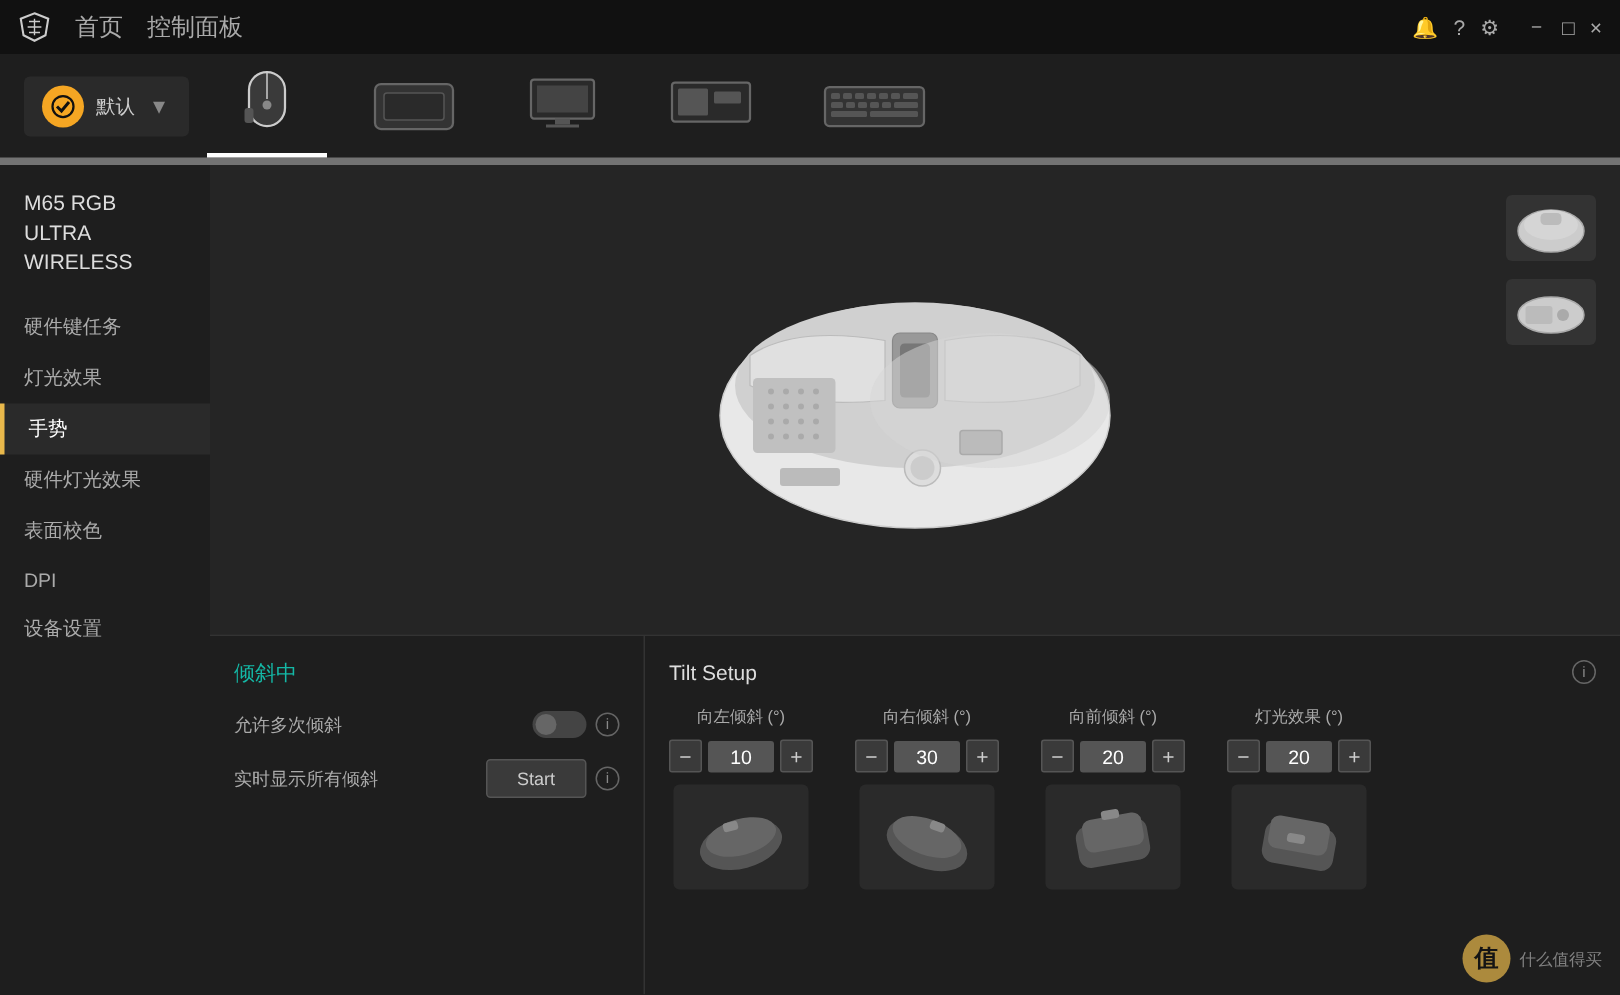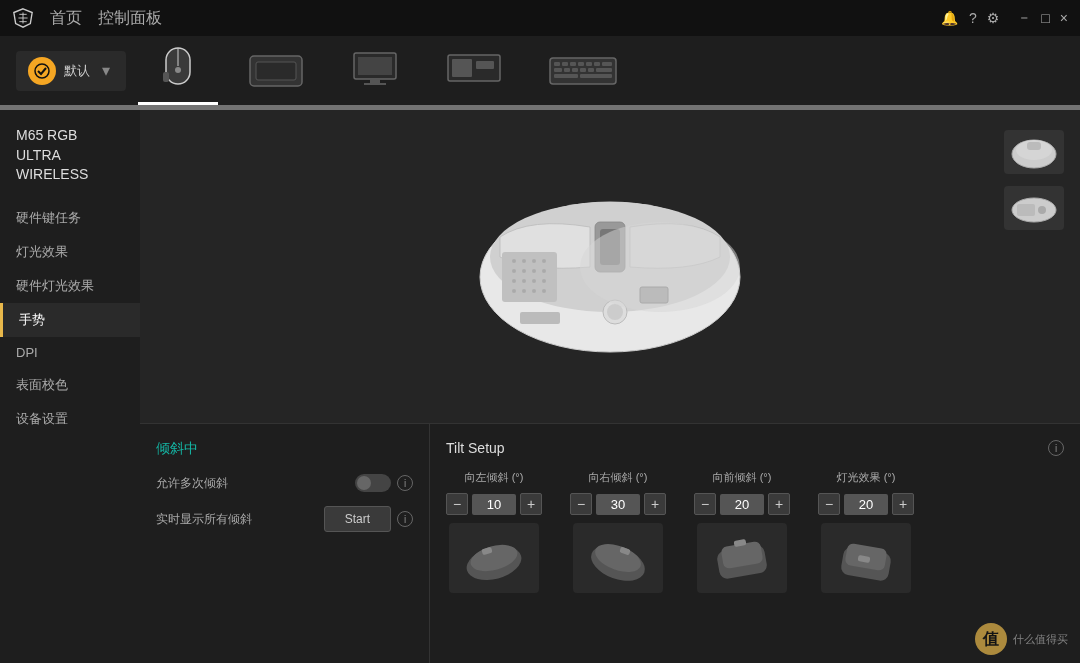--- a/index.html
+++ b/index.html
@@ -437,24 +437,24 @@
   </div>
 </div>
 
 <div id="main">
 
   <div id="sidebar">
     <div id="device-title">M65 RGB ULTRA<br>WIRELESS</div>
 
     <div class="sidebar-item">硬件键任务</div>
     <div class="sidebar-item">灯光效果</div>
+    <div class="sidebar-item active">手势</div>
     <div class="sidebar-item">硬件灯光效果</div>
-    <div class="sidebar-item active">手势</div>
+    <div class="sidebar-item">表面校色</div>
     <div class="sidebar-item">DPI</div>
-    <div class="sidebar-item">表面校色</div>
     <div class="sidebar-item">设备设置</div>
   </div>
 
   <div id="content">
 
     <div id="preview-area">
 
       <svg width="340" height="220" viewBox="0 0 340 220" fill="none">
 
         <ellipse cx="170" cy="120" rx="130" ry="75" fill="#e8e8e8" stroke="#ccc" stroke-width="1"></ellipse>

